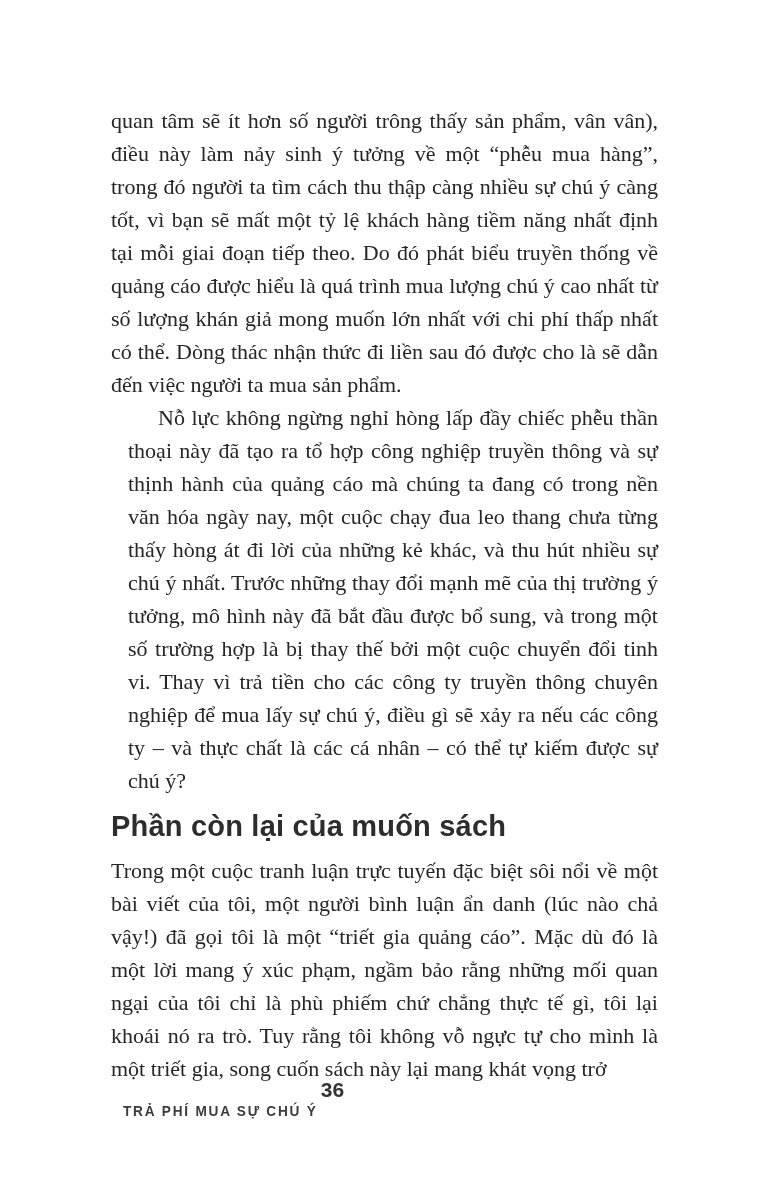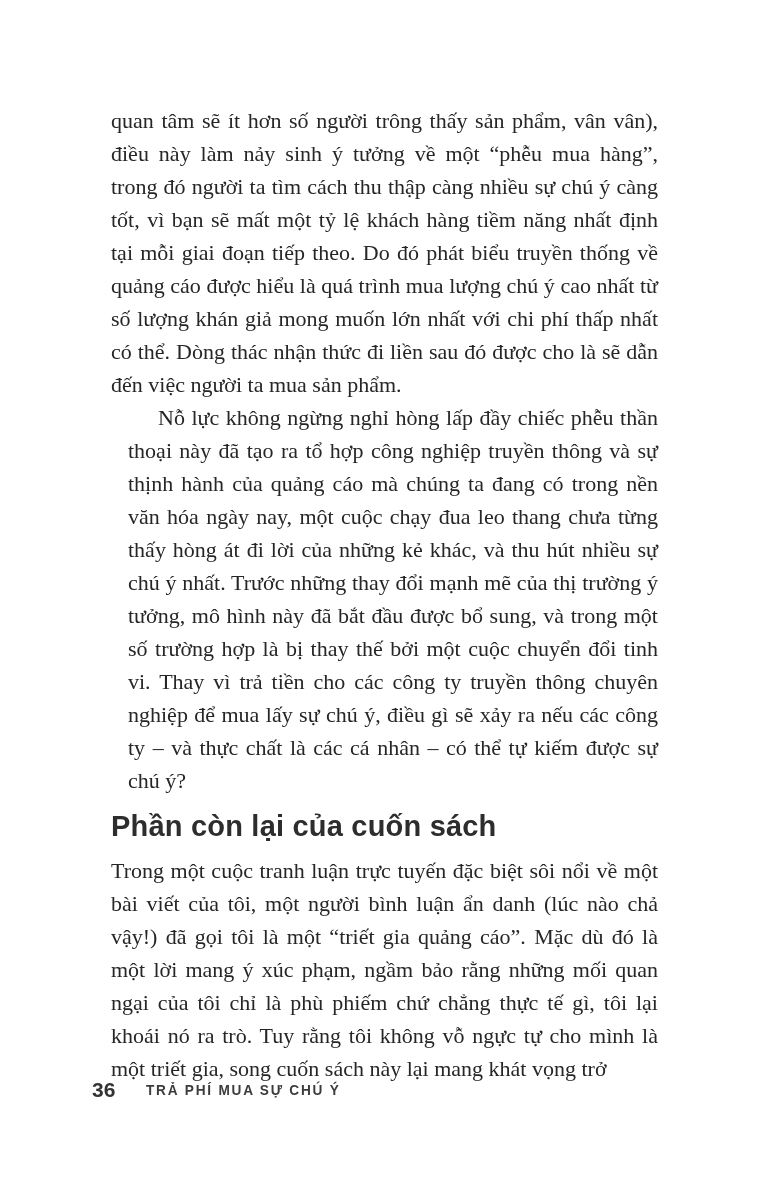--- a/index.html
+++ b/index.html
@@ -40,22 +40,23 @@
     font-size: 29px;
     line-height: 34px;
     letter-spacing: 0.2px;
     color: #2d2d2d;
   }
   .page-footer {
     position: absolute;
     left: 92px;
     top: 1078px;
     display: flex;
-    align-items: center;
+    align-items: flex-end;
     white-space: nowrap;
+    flex-direction: column;
   }
   .page-number {
     font-family: "Liberation Sans", sans-serif;
     font-weight: 700;
     font-size: 21px;
     color: #333333;
   }
   .running-title {
     margin-left: 31px;
     font-family: "Liberation Sans", sans-serif;
@@ -72,21 +73,21 @@
 <body>
 
 <div class="page">
 
   <main class="text-block">
 
     <p class="body-para">quan tâm sẽ ít hơn số người trông thấy sản phẩm, vân vân), điều này làm nảy sinh ý tưởng về một “phễu mua hàng”, trong đó người ta tìm cách thu thập càng nhiều sự chú ý càng tốt, vì bạn sẽ mất một tỷ lệ khách hàng tiềm năng nhất định tại mỗi giai đoạn tiếp theo. Do đó phát biểu truyền thống về quảng cáo được hiểu là quá trình mua lượng chú ý cao nhất từ số lượng khán giả mong muốn lớn nhất với chi phí thấp nhất có thể. Dòng thác nhận thức đi liền sau đó được cho là sẽ dẫn đến việc người ta mua sản phẩm.</p>
 
     <p class="body-para indent">Nỗ lực không ngừng nghỉ hòng lấp đầy chiếc phễu thần thoại này đã tạo ra tổ hợp công nghiệp truyền thông và sự thịnh hành của quảng cáo mà chúng ta đang có trong nền văn hóa ngày nay, một cuộc chạy đua leo thang chưa từng thấy hòng át đi lời của những kẻ khác, và thu hút nhiều sự chú ý nhất. Trước những thay đổi mạnh mẽ của thị trường ý tưởng, mô hình này đã bắt đầu được bổ sung, và trong một số trường hợp là bị thay thế bởi một cuộc chuyển đổi tinh vi. Thay vì trả tiền cho các công ty truyền thông chuyên nghiệp để mua lấy sự chú ý, điều gì sẽ xảy ra nếu các công ty – và thực chất là các cá nhân – có thể tự kiếm được sự chú ý?</p>
 
-    <h2 class="section-heading">Phần còn lại của cuốn sách</h2>
+    <h2 class="section-heading">Phần còn lại của muốn sách</h2>
 
     <p class="body-para">Trong một cuộc tranh luận trực tuyến đặc biệt sôi nổi về một bài viết của tôi, một người bình luận ẩn danh (lúc nào chả vậy!) đã gọi tôi là một “triết gia quảng cáo”. Mặc dù đó là một lời mang ý xúc phạm, ngầm bảo rằng những mối quan ngại của tôi chỉ là phù phiếm chứ chẳng thực tế gì, tôi lại khoái nó ra trò. Tuy rằng tôi không vỗ ngực tự cho mình là một triết gia, song cuốn sách này lại mang khát vọng trở</p>
 
   </main>
 
   <footer class="page-footer">
     <span class="page-number">36</span>
     <span class="running-title">TRẢ PHÍ MUA SỰ CHÚ Ý</span>
   </footer>
 

